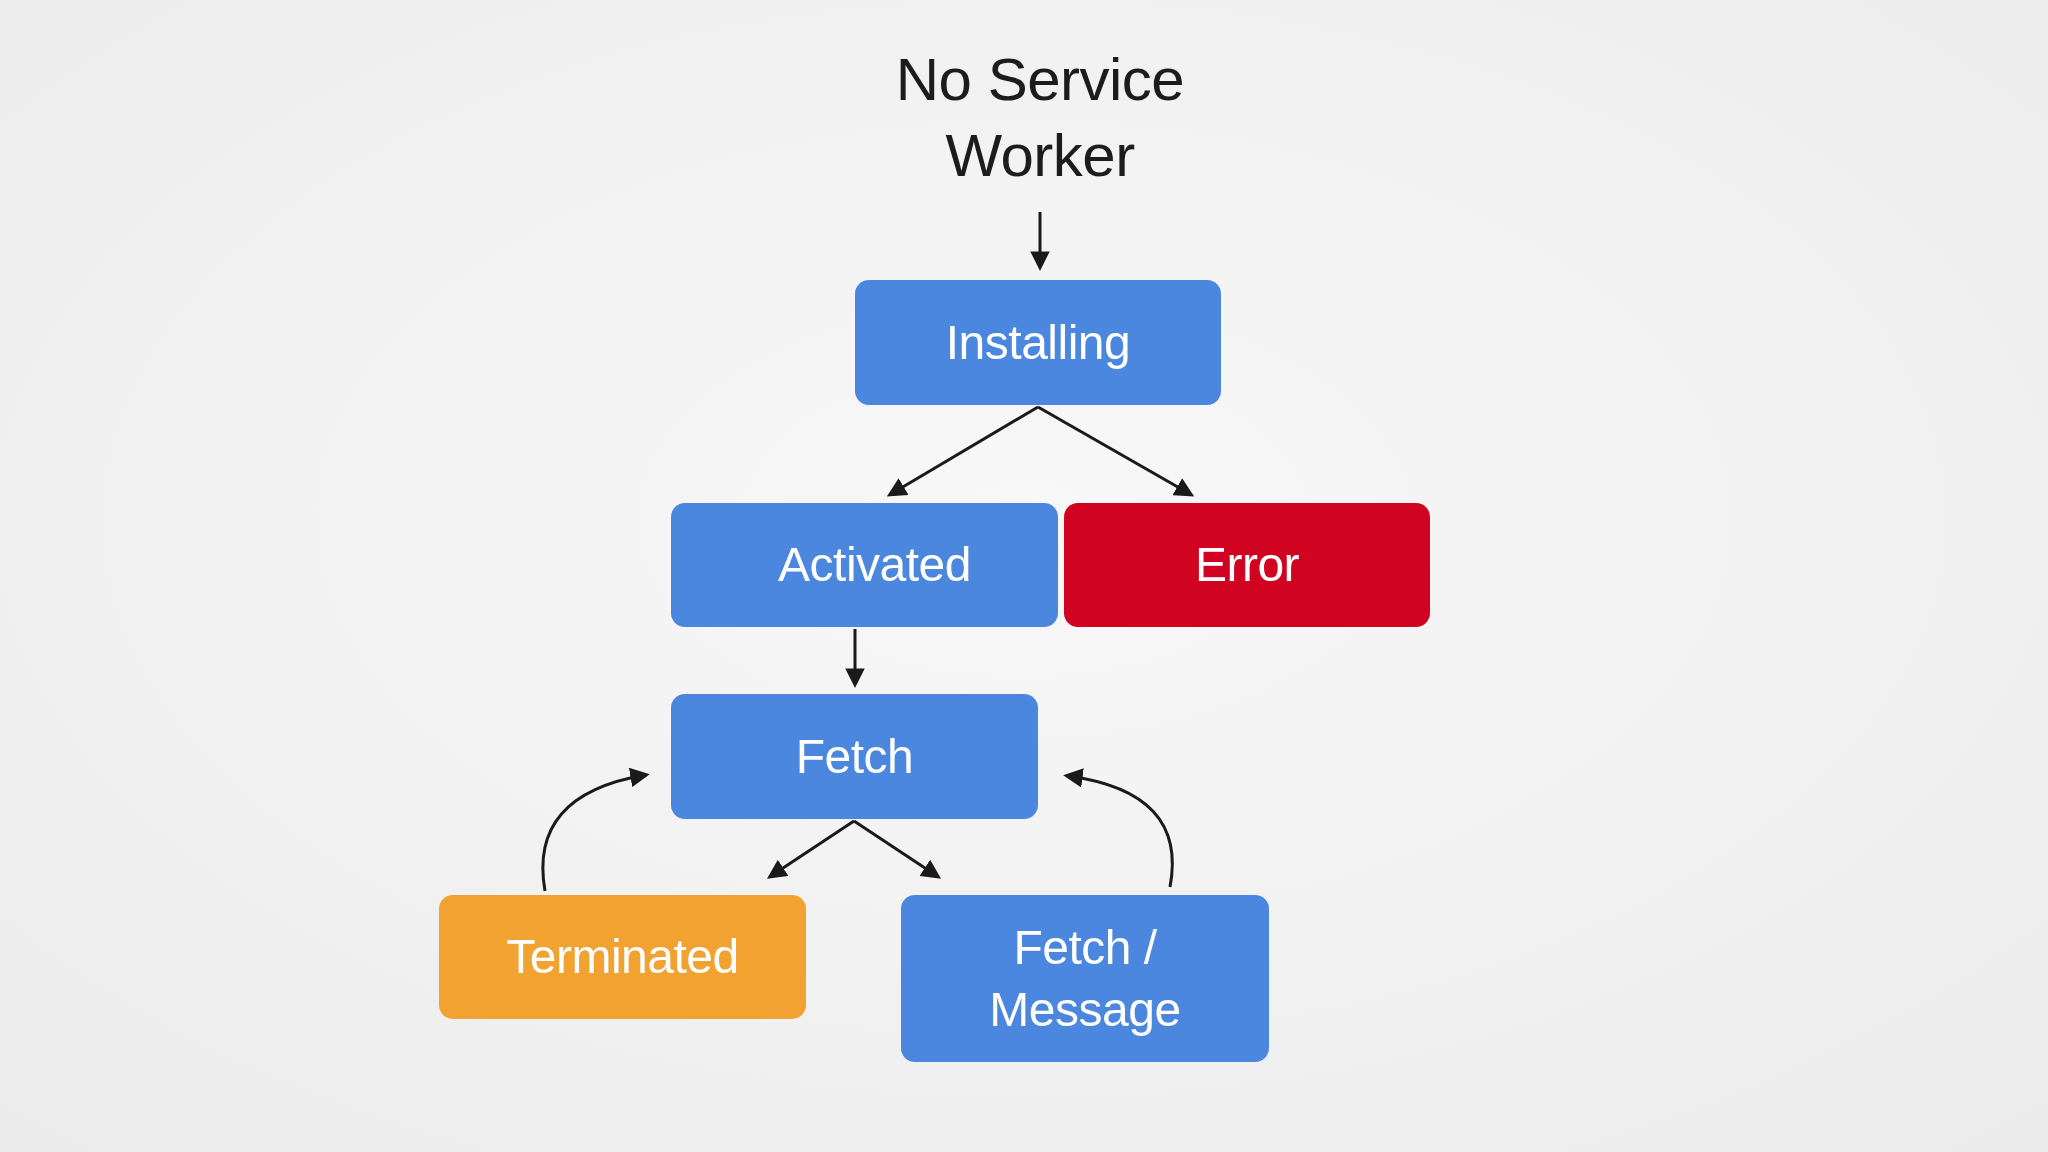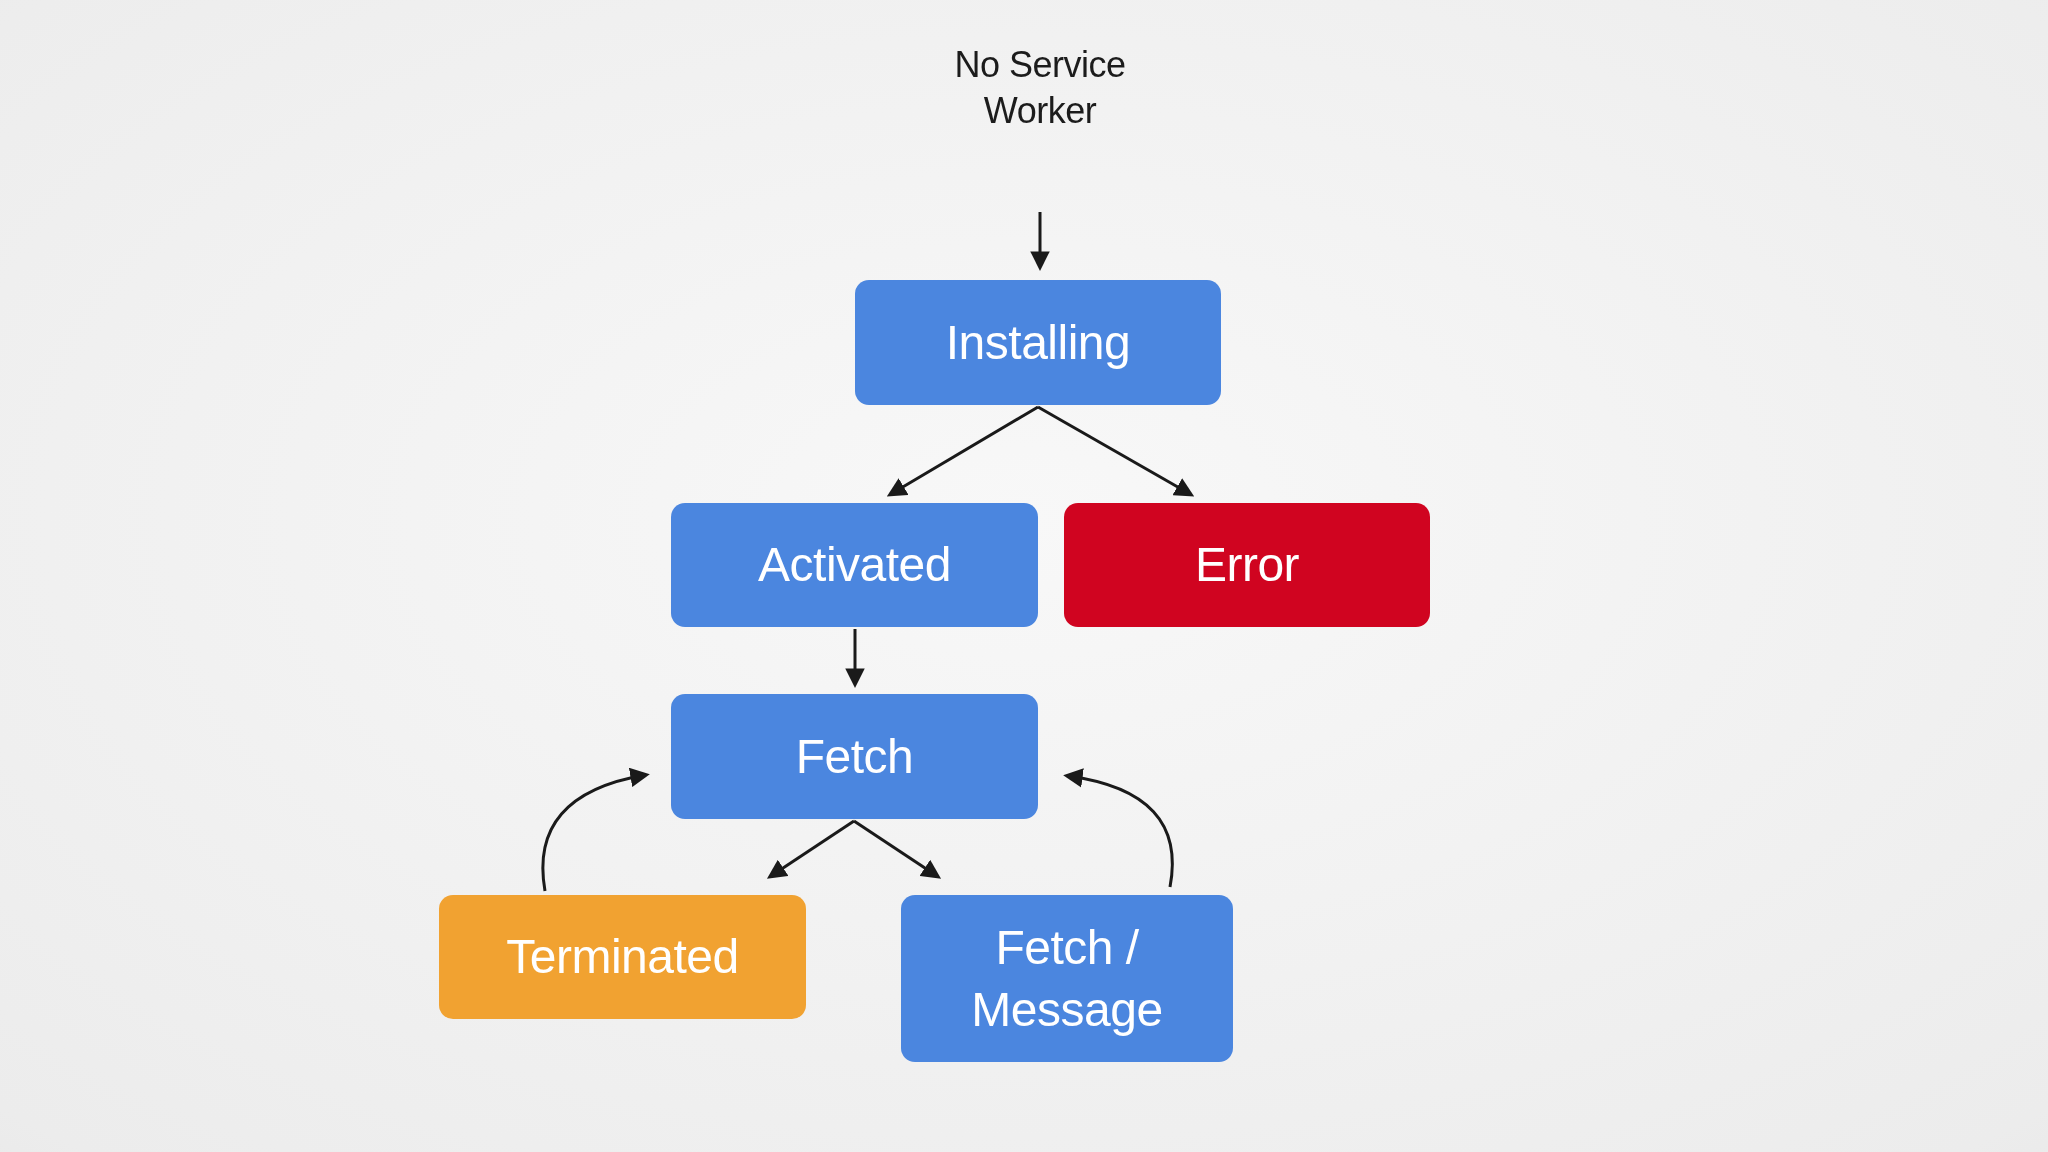--- a/index.html
+++ b/index.html
@@ -21,21 +21,21 @@
     position: relative;
     width: 2048px; height: 1152px;
     background: radial-gradient(ellipse 130% 130% at 50% 45%,
                 var(--bg-center) 0%, #ececec 55%, var(--bg-edge) 100%);
     font-family: "Liberation Sans", sans-serif;
   }
   .start-label {
     position: absolute;
     left: 1040px; top: 42px;
     transform: translateX(-50%);
-    font-size: 36px;
+    font-size: 60px;
     font-weight: 300;
     line-height: 1.27;
     color: var(--title-text);
     text-align: center;
     white-space: pre-line;
     letter-spacing: -0.5px;
   }
   .node {
     position: absolute;
     display: flex;
@@ -48,25 +48,25 @@
     border-radius: 14px;
     text-align: center;
     white-space: pre-line;
     line-height: 1.28;
   }
   .node--blue   { background: var(--node-blue); }
   .node--red    { background: var(--node-red); }
   .node--orange { background: var(--node-orange); }
 
   .node-installing    { left: 855px;  top: 280px; width: 366px; height: 125px; }
-  .node-activated     { left: 671px;  top: 503px; width: 367px; height: 124px; }
+  .node-activated     { left: 671px;  top: 503px; width: 367px; height: 124px; padding-left: 20px; }
   .node-error         { left: 1064px; top: 503px; width: 366px; height: 124px; }
   .node-idle          { left: 671px;  top: 694px; width: 367px; height: 125px; }
   .node-terminated    { left: 439px;  top: 895px; width: 367px; height: 124px; }
-  .node-fetch-message { left: 901px;  top: 895px; width: 332px; height: 167px; }
+  .node-fetch-message { left: 901px;  top: 895px; width: 368px; height: 167px; }
 
   .arrow-layer {
     position: absolute;
     left: 0; top: 0;
     width: 2048px; height: 1152px;
     pointer-events: none;
   }
   .edge {
     fill: none;
     stroke: var(--arrow);

